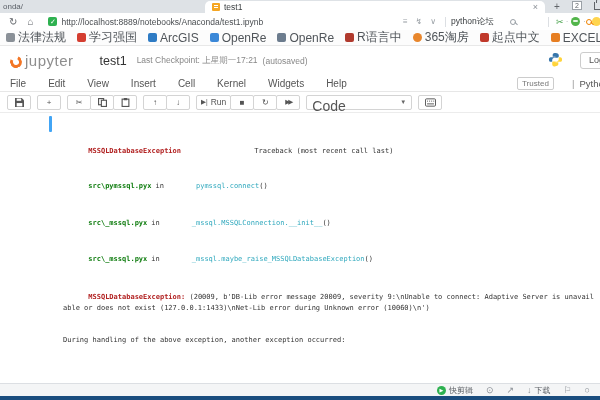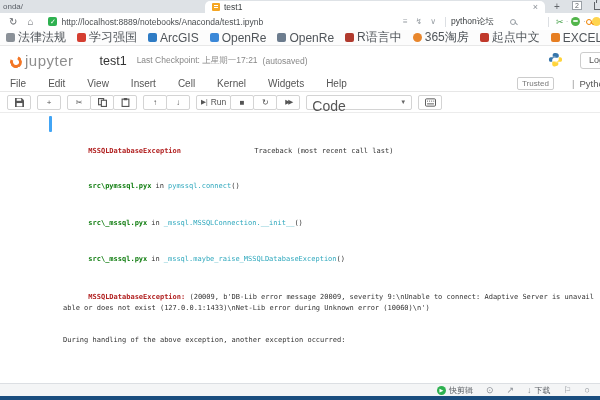--- a/index.html
+++ b/index.html
@@ -88,21 +88,21 @@
   #content { height:270px; background:#fff; position:relative; overflow:hidden; }
   .cellbar { position:absolute; left:49px; top:3px; width:3px; height:16px; background:#42a5f5; border-radius:1px;}
   #tb { position:absolute; left:63px; top:7px; width:533px;
         font-family:"DejaVu Sans Mono", monospace; font-size:7px; line-height:10px; color:#333; }
   .tb-hdr { margin-bottom:5px; white-space:pre; }
   .exc { color:#b22222; font-weight:bold; display:inline-block; min-width:166px;margin-top:16px; }
   .tlab { color:#333; }
   .frame { margin-bottom:6.5px; white-space:pre; }
   .fpath { color:#0e7c0e; font-weight:bold; }
   .fin { color:#333; margin:0 4px; }
-  .ffunc { color:#2fa8bd; }
+  .ffunc { color:#2fa8bd;margin-left:28px; }
   .fpar { color:#333; }
   .errmsg { white-space:pre-wrap; word-break:break-all; margin-bottom:10px; line-height:11px;}
   .errname { color:#b22222; font-weight:bold;text-align:center; }
   .during { margin-bottom:10px; }
   .tb-hdr2 { margin-bottom:3px; white-space:pre; }
 
   
   #statusbar { height:13px; background:#f4f5f6; border-top:1px solid #dcdfe3;
                display:flex; align-items:center; justify-content:flex-end; gap:13px; padding-right:10px;}
   .sb-item { display:flex; align-items:center; gap:3px; font-size:8px; color:#5f6368; }

